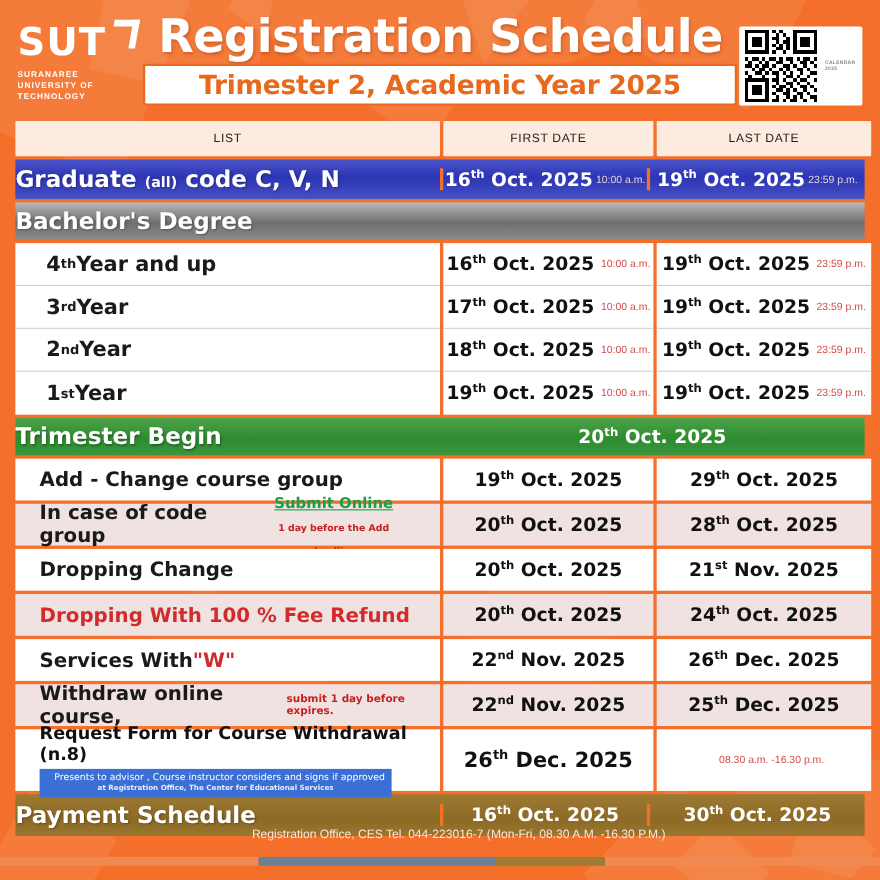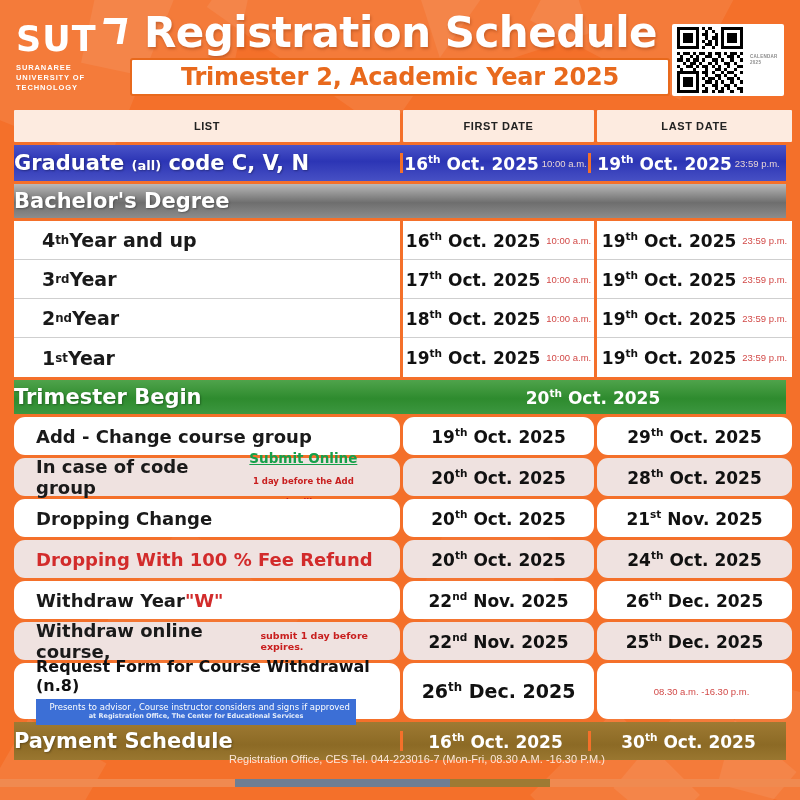--- a/index.html
+++ b/index.html
@@ -56,21 +56,21 @@
   
   #table{position:absolute;left:14px;top:110px;width:772px;}
   .row{display:flex;align-items:stretch;box-sizing:border-box;}
   .c-list{width:386px;flex:0 0 386px;box-sizing:border-box;}
   .c-first{width:191px;flex:0 0 191px;box-sizing:border-box;}
   .c-last{width:195px;flex:0 0 195px;box-sizing:border-box;}
 
   
   #thead{height:32px;margin-bottom:3px;}
   #thead > div{background:#FDEBE0;display:flex;align-items:center;justify-content:center;
-       font-size:11px;font-weight:bold;color:#222;letter-spacing:.6px;
+       font-size:11px;font-weight:normal;color:#222;letter-spacing:.6px;
        margin-right:3px;border-radius:1px;}
   #thead > div:last-child{margin-right:0;}
 
   
   .band{height:36px;margin-bottom:3px;display:flex;align-items:center;color:#fff;}
   .band .lbl{font-size:21px;font-weight:bold;
              text-shadow:1px 1px 2px rgba(0,0,0,.3);font-family:"DejaVu Sans",sans-serif;}
   .band-grad{background:linear-gradient(180deg,#4A54C8 0%,#2C35B5 45%,#4750C4 100%);}
   .band-bach{background:linear-gradient(180deg,#B9B9B9 0%,#6E6E6E 55%,#8C8C8C 100%);height:34px;}
   .band-tri{background:linear-gradient(180deg,#4FA34B 0%,#2E8B2E 55%,#3C9740 100%);height:34px;}
@@ -78,21 +78,21 @@
 
   .band .d1,.band .d2{display:flex;align-items:center;justify-content:center;
        font-size:16px;font-weight:bold;gap:3px;}
   .band .d1{border-left:3px solid #F4702A;border-right:3px solid #F4702A;}
   .band-grad .d1,.band-grad .d2{font-size:16px;}
   #tri-span{flex:1;display:flex;align-items:center;justify-content:center;
             font-size:16px;font-weight:bold;}
 
   
   .drow{margin-bottom:3px;}
-  .drow > div{display:flex;align-items:center;margin-right:3px;box-sizing:border-box;border-radius:11px;}
+  .drow > div{display:flex;align-items:center;margin-right:3px;box-sizing:border-box;}
   .drow > div:last-child{margin-right:15px;}
   .drow .c-list{padding-left:22px;font-size:18px;font-weight:bold;color:#1a1a1a;
       font-family:"DejaVu Sans",sans-serif;}
   .drow .c-first,.drow .c-last{justify-content:center;gap:5px;}
   .bg-w > div{background:#FFFFFF;}
   .bg-p > div{background:#EFE2E0;}
   .h38{height:38px;}
 
   
   .yrgroup{margin-bottom:3px;}
@@ -416,21 +416,21 @@
           </div>
           <div class="c-first">
             <span class="dnum ">20<sup>th</sup> Oct. 2025</span>
           </div>
           <div class="c-last">
             <span class="dnum ">24<sup>th</sup> Oct. 2025</span>
           </div>
         </div>
         <div class="row drow h38 bg-w">
           <div class="c-list">
-            <span class="">Withdraw Year </span>
+            <span class="">Services With </span>
             <span class="redq">"W"</span>
           </div>
           <div class="c-first">
             <span class="dnum ">22<sup>nd</sup> Nov. 2025</span>
           </div>
           <div class="c-last">
             <span class="dnum ">26<sup>th</sup> Dec. 2025</span>
           </div>
         </div>
         <div class="row drow h38 bg-p">

